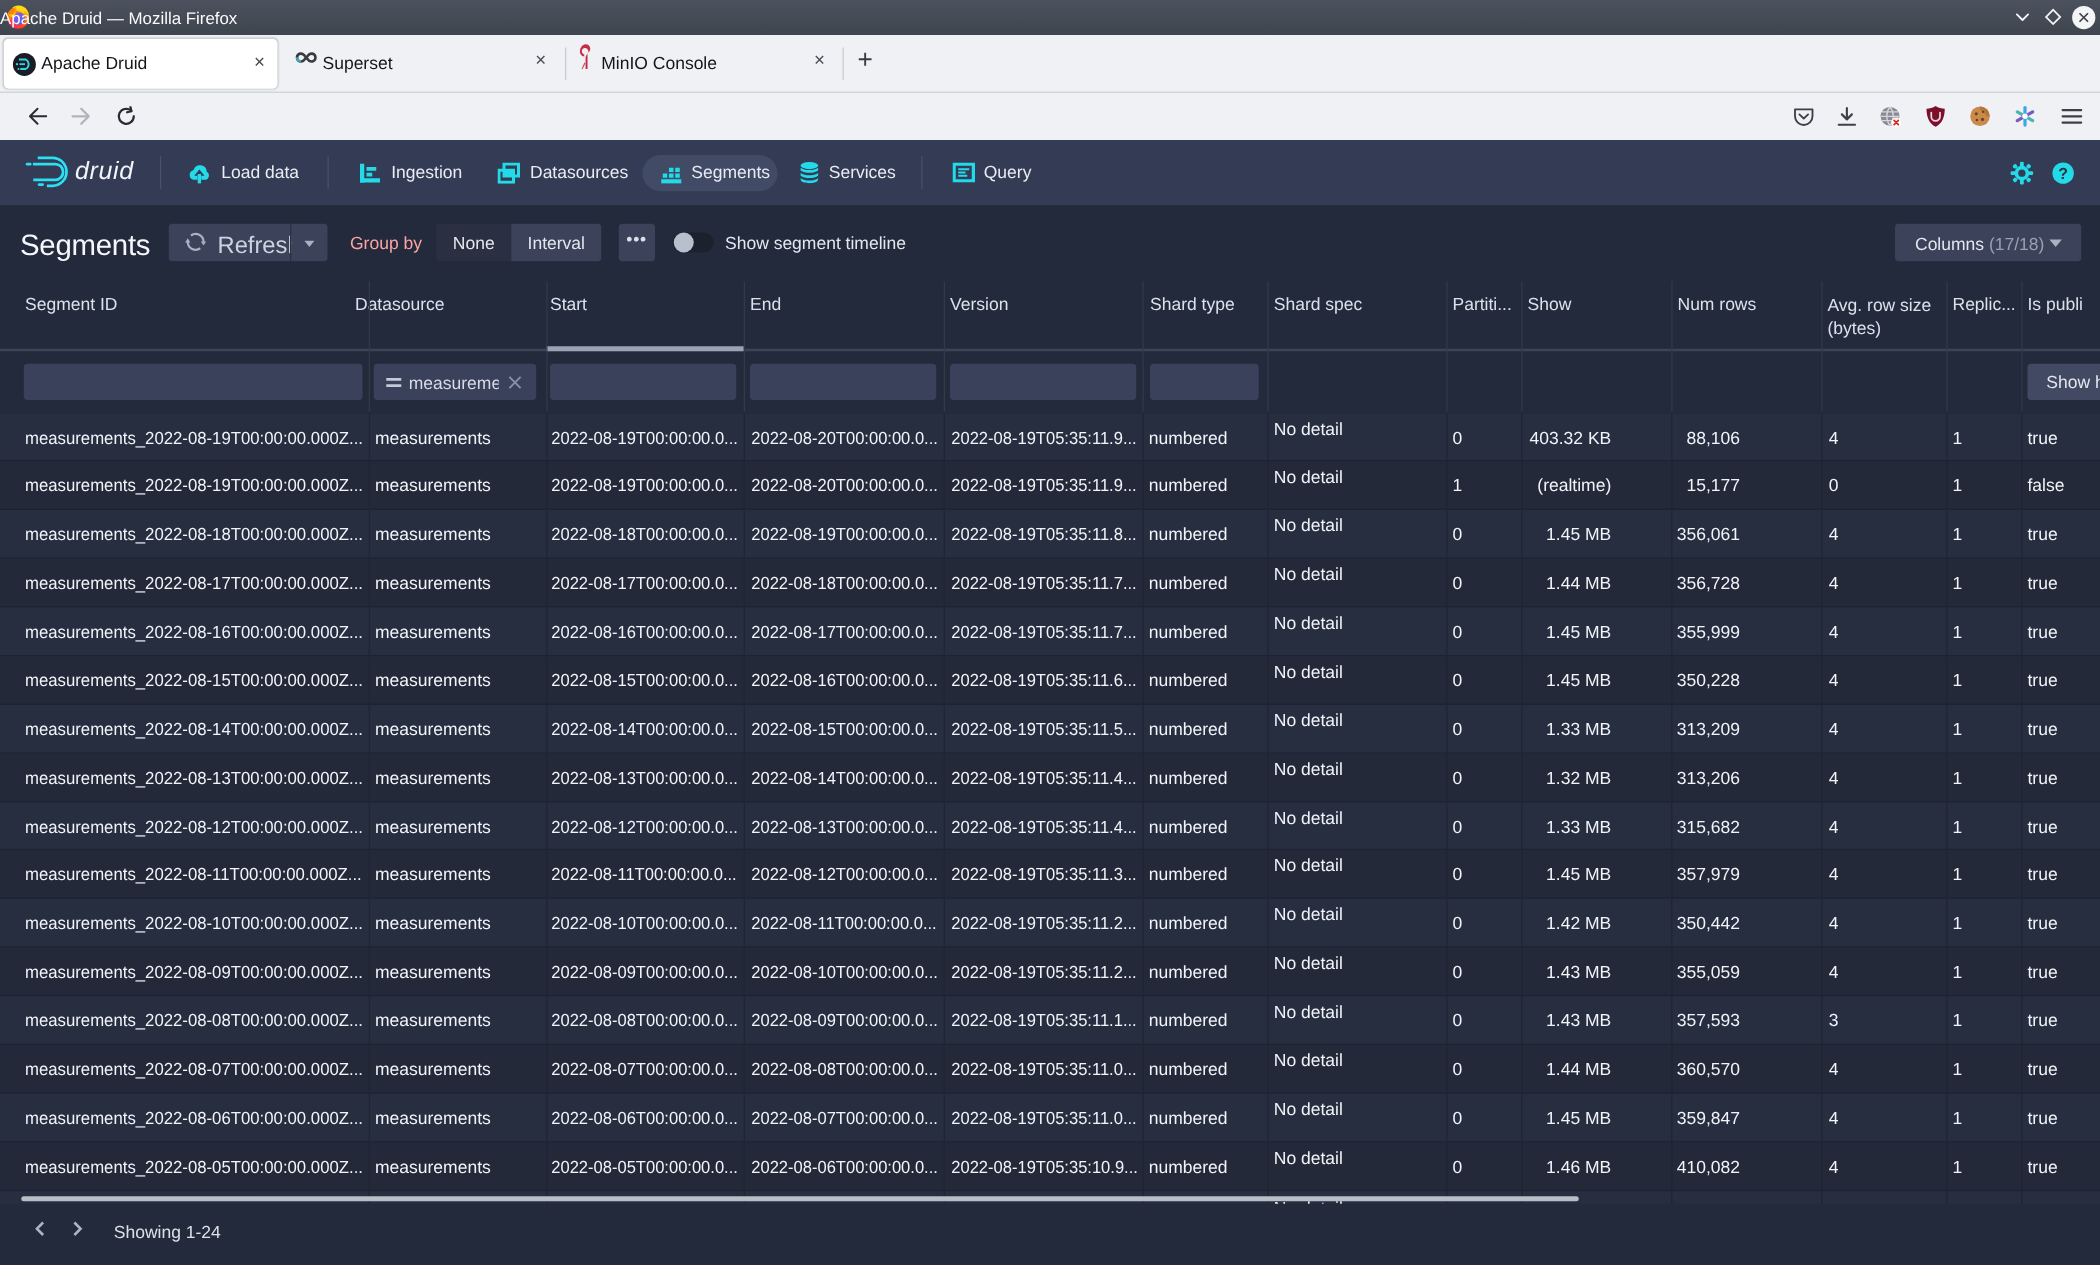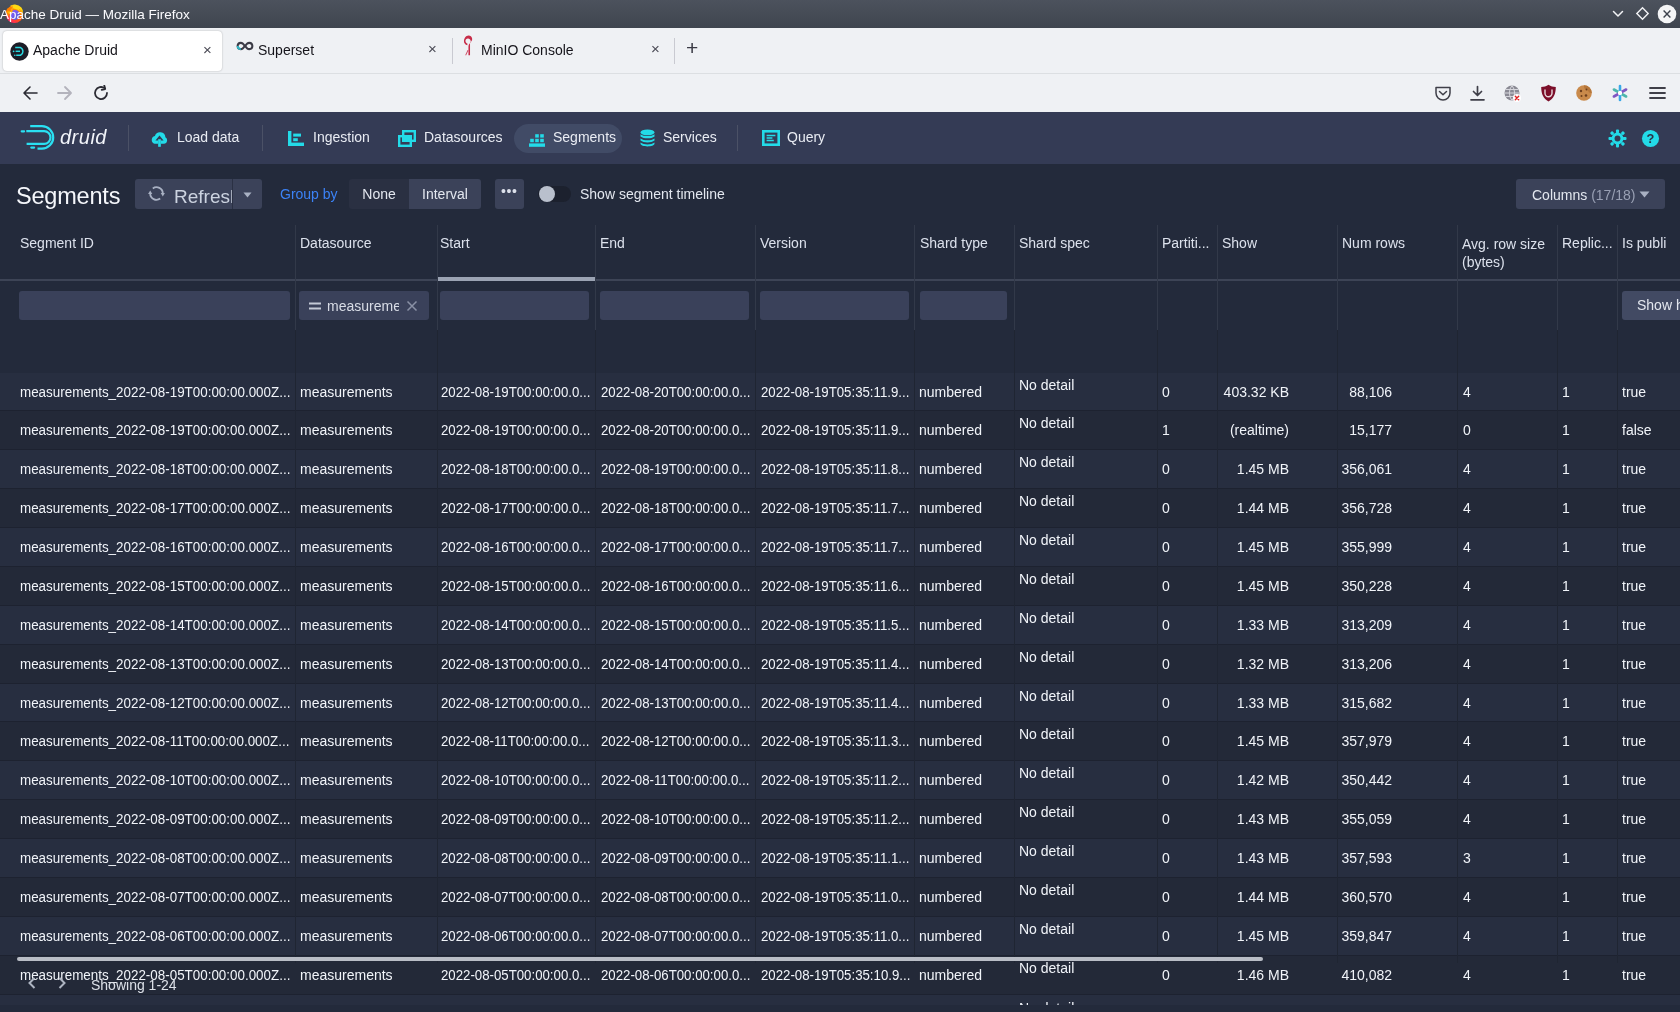--- a/index.html
+++ b/index.html
@@ -26,21 +26,21 @@
 .nav { position:absolute; top:17px; font-size:14px; color:#e9ecf3; white-space:nowrap; }
 #pill { position:absolute; left:514px; top:12px; width:108px; height:29px; background:#414b66; border-radius:15px; }
 #logotext { position:absolute; left:60px; top:14px; font-size:20px; font-style:italic; color:#f2f5fa; letter-spacing:0.5px; }
 #ptitle { position:absolute; left:16px; top:183px; font-size:23.5px; color:#f5f7fb; letter-spacing:-0.2px; }
 .btn { position:absolute; top:179px; height:30px; background:#3b4259; border-radius:3px; }
 .btntxt { font-size:14px; color:#e3e7ef; }
 .hdr { position:absolute; top:235px; font-size:14px; color:#dce1ec; white-space:nowrap; }
 .vlh { position:absolute; top:225px; height:105px; width:1px; background:#323949; }
 .vl { position:absolute; top:330px; height:633px; width:1px; background:#1f2532; }
 .finput { position:absolute; top:290.5px; height:29px; background:#3a415a; border-radius:3px; }
-.row { position:absolute; left:0; width:1680px; height:38.87px;margin-top:42px; }
+.row { position:absolute; left:0; width:1680px; height:38.87px; }
 .rl { background:#272e40; box-shadow:inset 0 -1px #1d2230; }
 .rd { background:#232938; box-shadow:inset 0 -1px #1d2230; }
 .c { position:absolute; top:0; height:100%; line-height:38.6px; font-size:14px; color:#f1f4f9;
   white-space:nowrap; transform-origin:0 50%; }
 .c.r { text-align:right; }
 .sx97 { transform:scaleX(0.957); }
 .sx88 { transform:scaleX(0.945); }
 .nd { position:absolute; left:1019px; top:4px; font-size:14px; color:#f1f4f9; }
 #thumb { position:absolute; left:17px; top:956.6px; width:1246px; height:4.8px; background:#b9bdc6; border-radius:2.4px; }
 .pgc { position:absolute; top:975px; font-size:17px; color:#aeb5c2; }
@@ -308,21 +308,21 @@
   <div class="btntxt abs" style="left:39px;top:7px;color:#ccd3e0;font-size:19px">Refresh</div>
 </div>
 <div class="abs" style="left:232px;top:179px;width:1px;height:30px;background:#2b3144"></div>
 <div class="btn" style="left:233px;width:29px;border-radius:0 3px 3px 0">
   <span class="abs" style="left:10px;top:13px">
       <svg width="9" height="6" viewBox="0 0 9 6">
         <path d="M0.5 0.5 H8.5 L4.5 5.5 Z" fill="#a9b1c3"></path>
       </svg>
     </span>
 </div>
-<div class="btntxt abs" style="left:280px;top:186px;color:#3b82f6">Group by</div>
+<div class="btntxt abs" style="left:280px;top:186px;color:#fca5a5">Group by</div>
 <div class="btn" style="left:349px;width:60px;background:#2a3042;border-radius:3px 0 0 3px;text-align:center">
   <div class="btntxt" style="line-height:30px">None</div>
 </div>
 <div class="btn" style="left:409px;width:72px;border-radius:0 3px 3px 0;text-align:center">
   <div class="btntxt" style="line-height:30px">Interval</div>
 </div>
 <div class="btn" style="left:495px;width:29px">
   <div class="abs" style="left:6px;top:4px;color:#dce0ea;font-size:14px;letter-spacing:0.6px">•••</div>
 </div>
 <div class="abs" style="left:538px;top:186px;width:33px;height:16px;border-radius:8px;background:#1c212e">
@@ -332,21 +332,21 @@
 <div class="btn" style="left:1516px;width:149px">
   <div class="btntxt abs" style="left:16px;top:7.5px;font-size:14px">Columns <span style="color:#99a0b4">(17/18)</span></div>
   <span class="abs" style="left:123px;top:12px">
       <svg width="11" height="7" viewBox="0 0 11 7">
         <path d="M0.5 0.5 H10.5 L5.5 6.5 Z" fill="#a9b1c3"></path>
       </svg>
     </span>
 </div>
 
 <div class="hdr" style="left:20px">Segment ID</div>
-<div class="hdr" style="left:300px">Datasource</div>
+<div class="hdr" style="left:284px">Datasource</div>
 <div class="hdr" style="left:440px">Start</div>
 <div class="hdr" style="left:600px">End</div>
 <div class="hdr" style="left:760px">Version</div>
 <div class="hdr" style="left:920px">Shard type</div>
 <div class="hdr" style="left:1019px">Shard spec</div>
 <div class="hdr" style="left:1162px">Partiti...</div>
 <div class="hdr" style="left:1222px">Show</div>
 <div class="hdr" style="left:1342px">Num rows</div>
 <div class="hdr" style="left:1462px;width:95px;white-space:normal;line-height:18px">Avg. row size (bytes)</div>
 <div class="hdr" style="left:1562px">Replic...</div>

